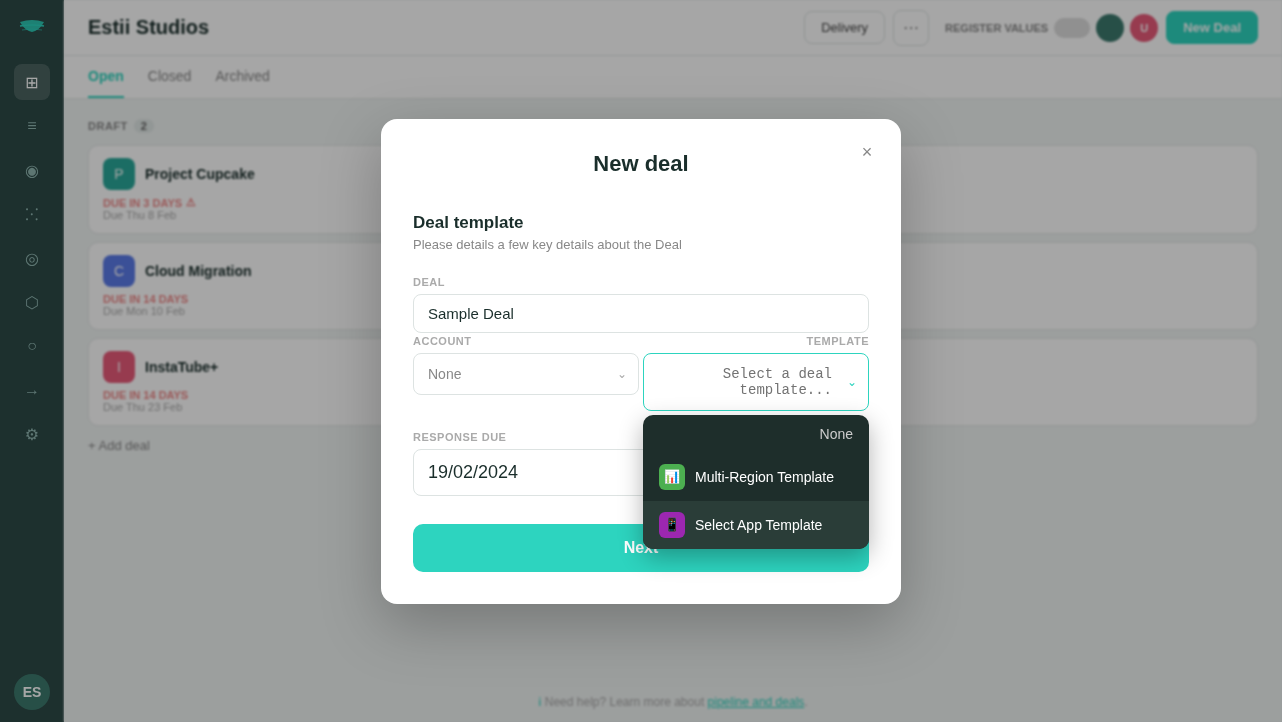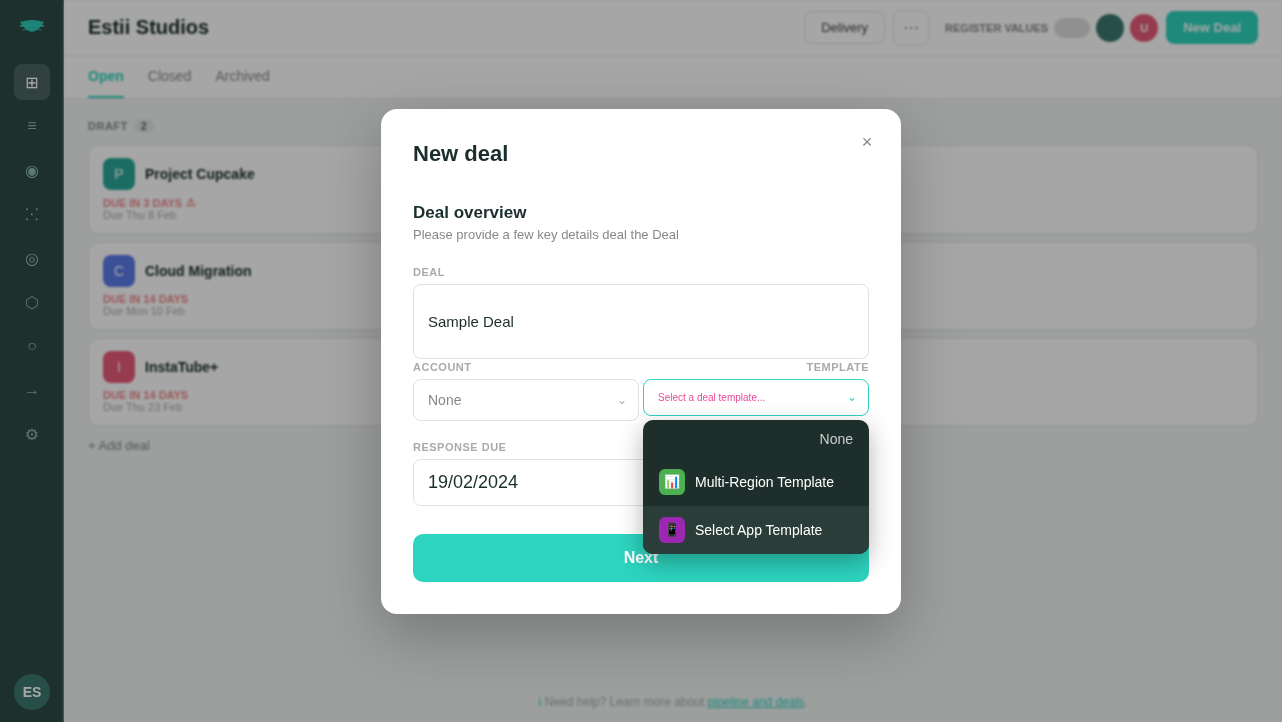--- a/index.html
+++ b/index.html
@@ -272,20 +272,21 @@
       cursor: pointer;
       color: #888;
       font-size: 18px;
       border-radius: 6px;
     }
 
     .modal-title {
       font-size: 22px;
       font-weight: 700;
       color: #1a2e2b;
+      text-align: center;
       margin-bottom: 36px;
     }
 
     .section-title {
       font-size: 17px;
       font-weight: 700;
       color: #1a2e2b;
       margin-bottom: 4px;
     }
 
@@ -299,21 +300,21 @@
       font-size: 11px;
       font-weight: 700;
       color: #aaa;
       text-transform: uppercase;
       letter-spacing: 0.5px;
       margin-bottom: 6px;
     }
 
     .form-input {
       width: 100%;
-      padding: 28px 14px;
+      padding: 10px 14px;
       border: 1.5px solid #dde3e2;
       border-radius: 8px;
       font-size: 15px;
       color: #1a2e2b;
       outline: none;
       background: #fff;
     }
 
     .form-row {
       display: flex;
@@ -525,22 +526,22 @@
 
 <div class="overlay">
   <div class="modal">
     
     <div class="modal-close">×</div>
 
     
     <div class="modal-title">New deal</div>
 
     
-    <div class="section-title">Deal overview</div>
-    <div class="section-subtitle">Please provide a few key details deal the Deal</div>
+    <div class="section-title">Deal template</div>
+    <div class="section-subtitle">Please details a few key details about the Deal</div>
 
     
     <div class="form-label">DEAL</div>
     <input class="form-input" value="Sample Deal" type="text" style="">
 
     
     <div class="form-row">
       <div class="form-col">
         <div class="form-label">ACCOUNT</div>
         <div style="position:relative;">
@@ -548,21 +549,21 @@
             <option>None</option>
           </select>
           <span class="select-chevron">⌄</span>
         </div>
       </div>
 
       <div class="form-col" style="position:relative;text-align:right;">
         <div class="form-label">TEMPLATE</div>
         <div style="position:relative;">
           <div class="form-select highlighted" style="display:flex;align-items:center;padding:12px 36px 12px 14px;cursor:pointer;border-color:#2dd4bf;">
-            <span style="color:#ec4899;font-size:10px;">Select a deal template...</span>
+            <span style="color:#737373;font-size:14px;font-family:Liberation Mono, monospace;">Select a deal template...</span>
           </div>
           <span class="select-chevron" style="color:#2dd4bf;">⌄</span>
 
           <div class="template-dropdown">
             <div class="dropdown-item-none">None</div>
             <div class="dropdown-item">
               <div class="template-icon" style="background:#4caf50;">📊</div>
               <span>Multi-Region Template</span>
             </div>
             <div class="dropdown-item highlighted">

